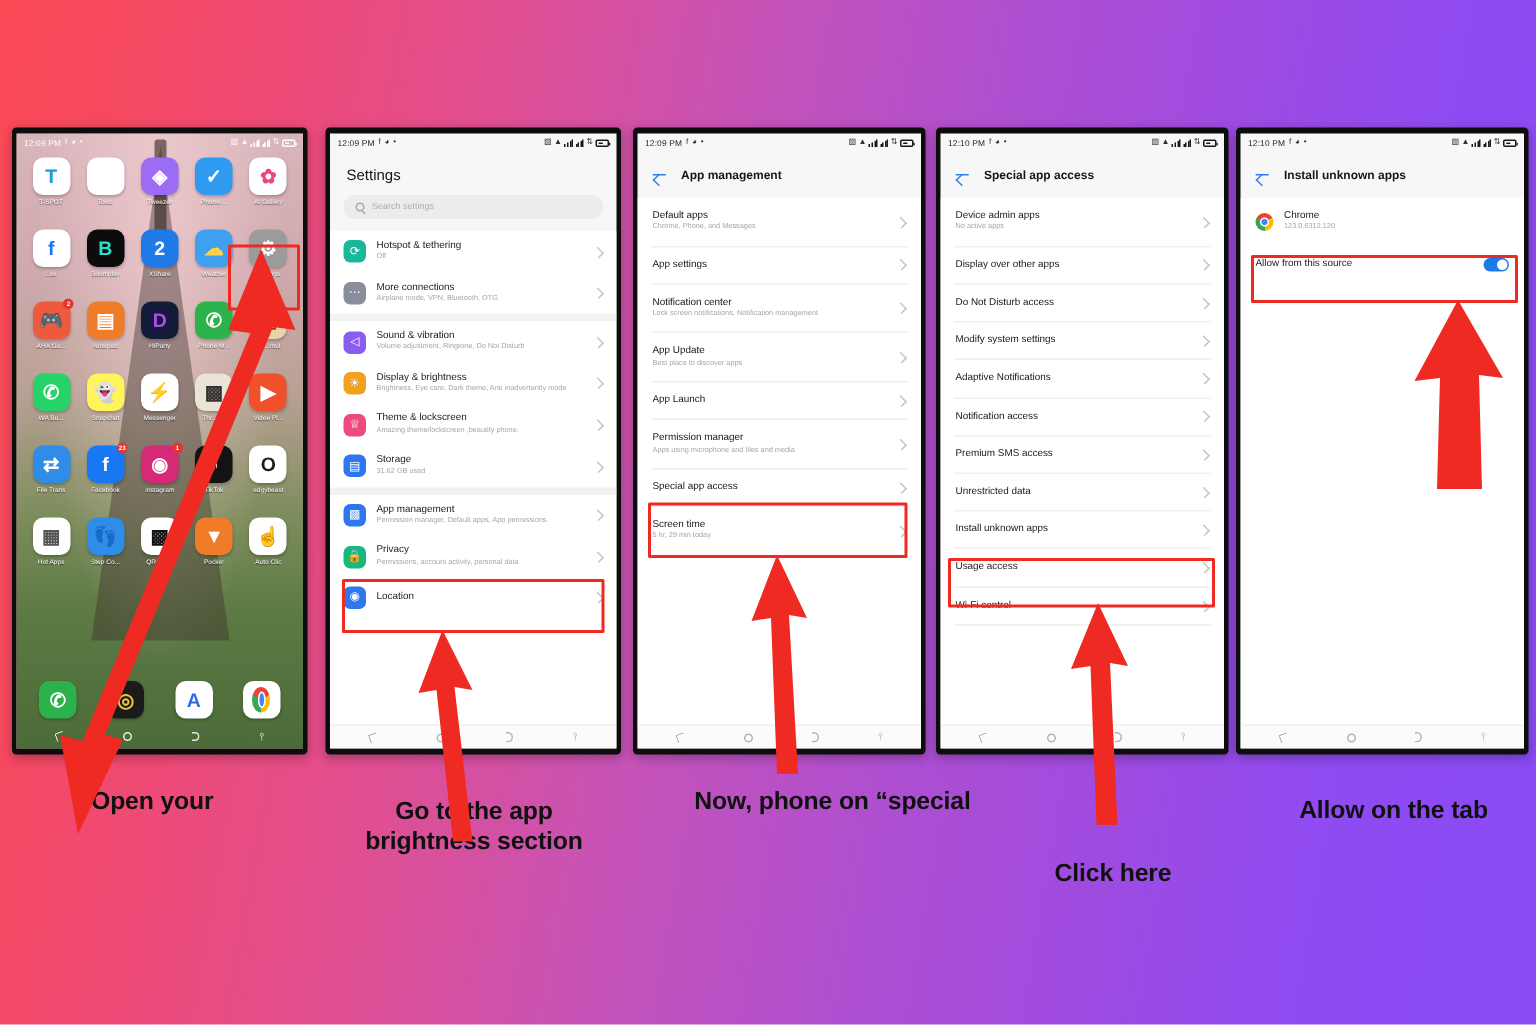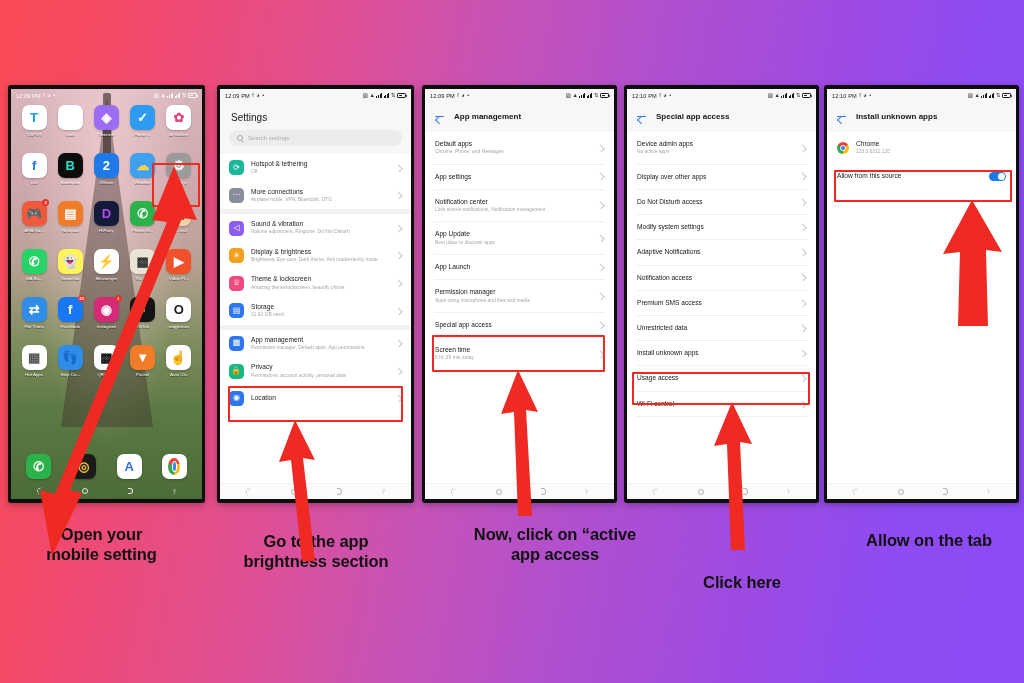--- a/index.html
+++ b/index.html
@@ -881,31 +881,29 @@
   </div>
 </div>
 <div class="hl" style="left:834px; top:170px; width:178px; height:32px;"></div>
 
 <svg class="arrow" style="left:930px; top:198px; width:90px; height:130px;" viewBox="0 0 90 130">
   <polygon points="42,2 72,54 56,52 58,128 28,128 30,54 13,56" fill="#ef2a22"></polygon>
 </svg>
 
 <div class="caption" style="left:4px; top:524px; width:195px;text-align:center;">
   <div>Open your</div>
-  <div>mobile setting</div>
 </div>
 
 <div class="caption" style="left:205px; top:531px; width:222px;">
   <div>Go to the app</div>
   <div>brightness section</div>
 </div>
 
 <div class="caption" style="left:430px; top:524px; width:250px;">
-  <div>Now, click on “active</div>
-  <div>app access</div>
+  <div>Now, phone on “special</div>
 </div>
 
 <div class="caption" style="left:660px; top:572px; width:164px;">
   <div>Click here</div>
 </div>
 
 <div class="caption" style="left:838px; top:530px; width:182px;">
   <div>Allow on the tab</div>
 </div>
 

